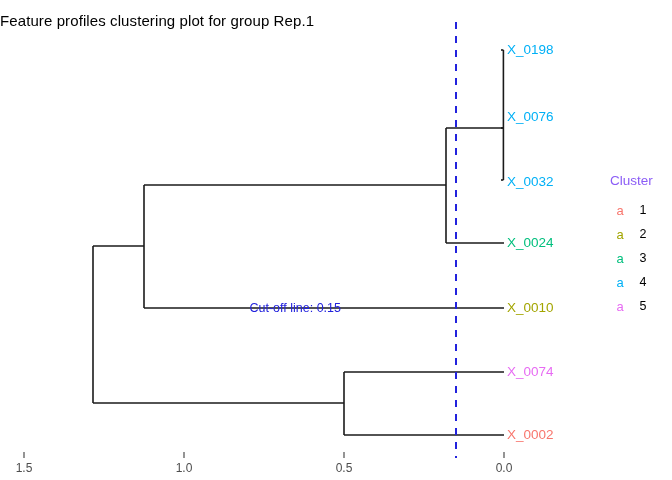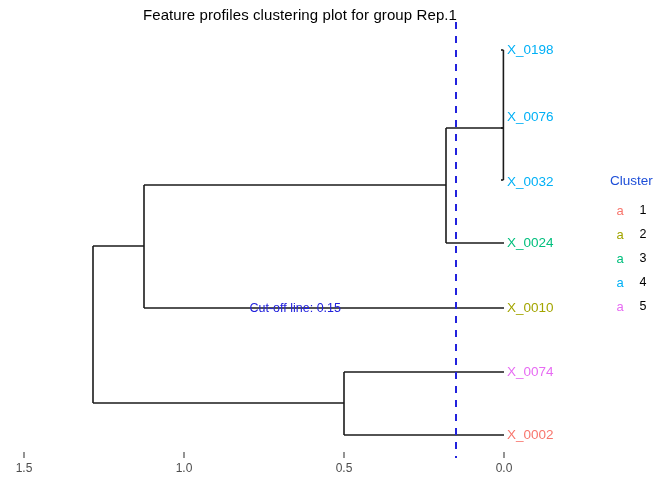--- a/index.html
+++ b/index.html
@@ -18,23 +18,23 @@
   #plot-root {
     position: absolute;
     left: 0;
     top: 0;
     width: 672px;
     height: 480px;
   }
   .plot-title {
     position: absolute;
     left: 0;
-    top: 6px;
+    top: 12px;
     width: 600px;
-    text-align: center;
+    text-align: left;
     font-size: 15px;
     color: #000000;
     letter-spacing: 0.1px;
   }
   svg.canvas {
     position: absolute;
     left: 0;
     top: 0;
     width: 672px;
     height: 480px;
@@ -52,21 +52,21 @@
     text-anchor: middle;
   }
   .cutoff-label {
     font-size: 12.5px;
     font-family: "Liberation Sans", sans-serif;
     fill: #2222dd;
   }
   .legend-title {
     position: absolute;
     font-size: 13.5px;
-    color: #1d4ed8;
+    color: #8b5cf6;
     left: 610px;
     top: 173px;
     white-space: nowrap;
   }
   .legend-rows {
     position: absolute;
     left: 610px;
     top: 198px;
     width: 62px;
   }

